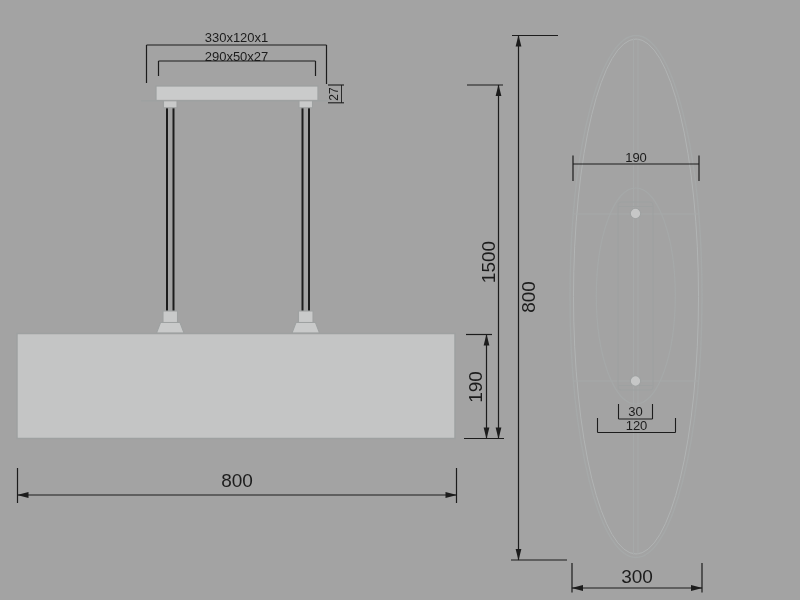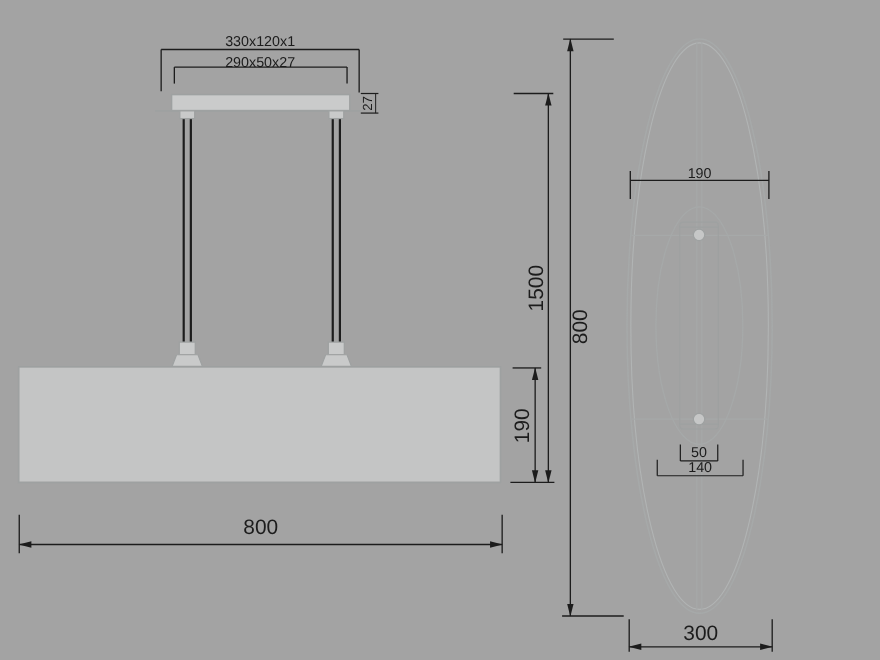--- a/index.html
+++ b/index.html
@@ -148,17 +148,17 @@
 
 <div class="label sm" style="left:236.5px;top:36.5px;">330x120x1</div>
 <div class="label sm" style="left:236.5px;top:56px;">290x50x27</div>
 <div class="label xs rot" style="left:334px;top:94px;">27</div>
 <div class="label lg rot" style="left:488px;top:262px;">1500</div>
 <div class="label lg rot" style="left:474.5px;top:386.5px;">190</div>
 <div class="label lg" style="left:237px;top:480px;">800</div>
 
 <div class="label lg rot" style="left:527.5px;top:297px;">800</div>
 <div class="label sm" style="left:636px;top:156.5px;">190</div>
-<div class="label sm" style="left:635.5px;top:410.5px;">50</div>
-<div class="label sm" style="left:636.5px;top:425px;">140</div>
+<div class="label sm" style="left:635.5px;top:410.5px;">30</div>
+<div class="label sm" style="left:636.5px;top:425px;">120</div>
 <div class="label lg" style="left:637px;top:576px;">300</div>
 
 </div>
 
 </body></html>

